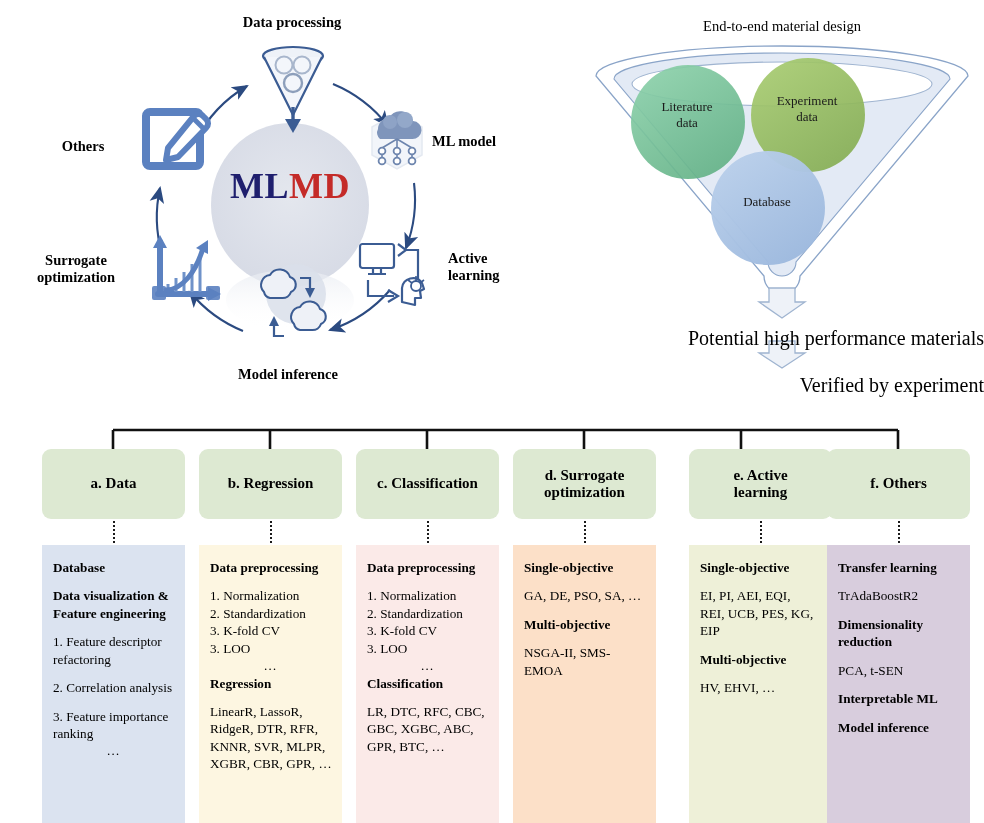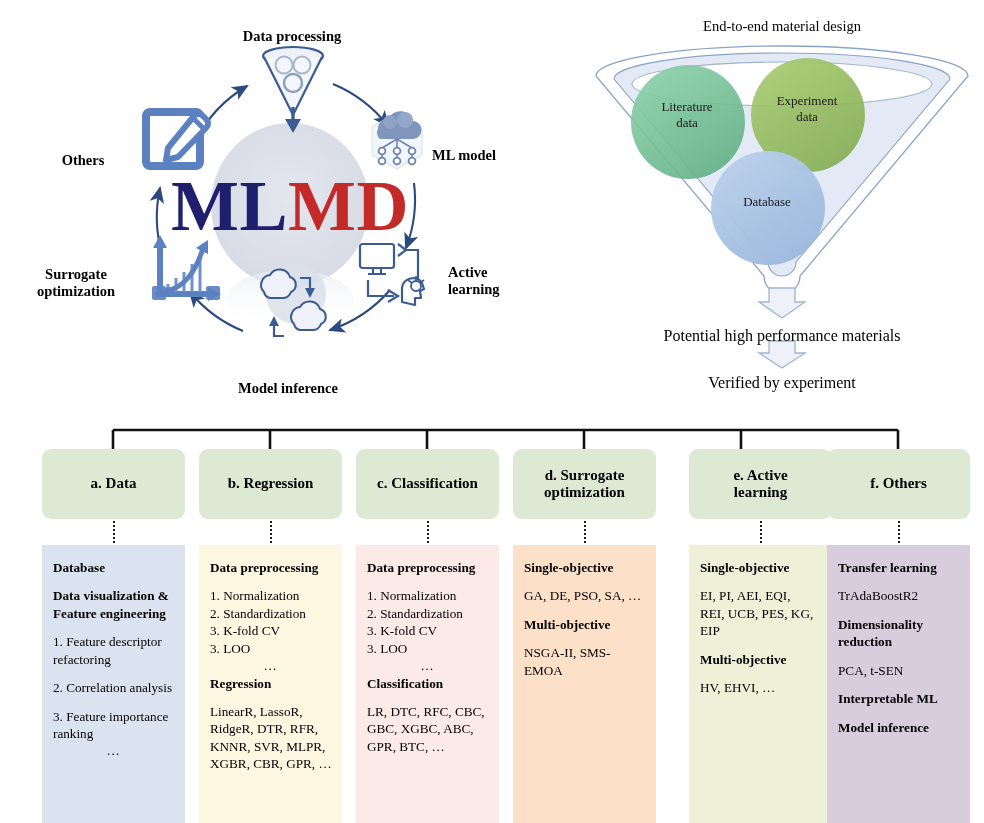--- a/index.html
+++ b/index.html
@@ -27,36 +27,35 @@
   #cycle-svg { position: absolute; left: 0; top: 0; }
 
   .cycle-label {
     position: absolute;
     font-weight: bold;
     font-size: 14.5px;
     line-height: 1.18;
     text-align: center;
     color: #000;
     white-space: pre-line;
-    margin-top: 14px;
   }
   #lbl-data-processing { left: 182px; top: 14px; width: 220px; }
   #lbl-ml-model        { left: 432px; top: 133px; width: 110px; text-align: left;}
   #lbl-active-learning { left: 448px; top: 250px; width: 92px;  text-align: left;}
   #lbl-model-inference { left: 178px; top: 366px; width: 220px; }
   #lbl-surrogate       { left: 16px;  top: 252px; width: 120px; text-align: center;}
   #lbl-others          { left: 40px;  top: 138px; width: 86px;  text-align: center;}
 
   #mlmd-wordmark {
     position: absolute;
     left: 170px;
     top: 165px;
     width: 240px;
     text-align: center;
-    font-size: 72px;
+    font-size: 36px;
     font-weight: bold;
     letter-spacing: 0.5px;
     font-family: "Liberation Serif", "DejaVu Serif", serif;
   }
   #mlmd-ml { color: #1f1f6e; }
   #mlmd-md { color: #c42b28; }
 
   
   #funnel-panel {
     position: absolute;
@@ -83,22 +82,22 @@
     pointer-events: none;
   }
   #bub-literature { left: 52px;  top: 99px;  width: 110px; }
   #bub-experiment { left: 172px; top: 93px;  width: 110px; }
   #bub-database   { left: 132px; top: 194px; width: 110px; }
 
   .funnel-caption {
     position: absolute;
     width: 404px;
     left: 0;
-    text-align: center;
-    font-size: 16px;
+    text-align: right;
+    font-size: 20px;
   }
   #cap-potential { top: 327px; }
   #cap-verified  { top: 374px; }
 
   
   #columns-panel {
     position: absolute;
     left: 0px;
     top: 415px;
     width: 784px;

